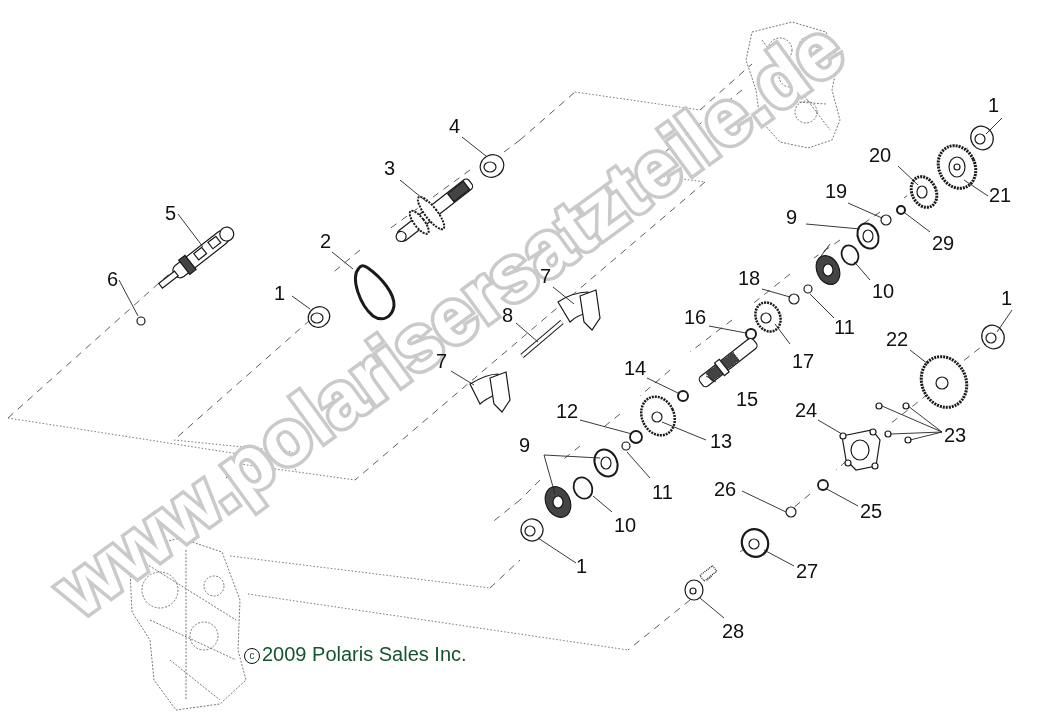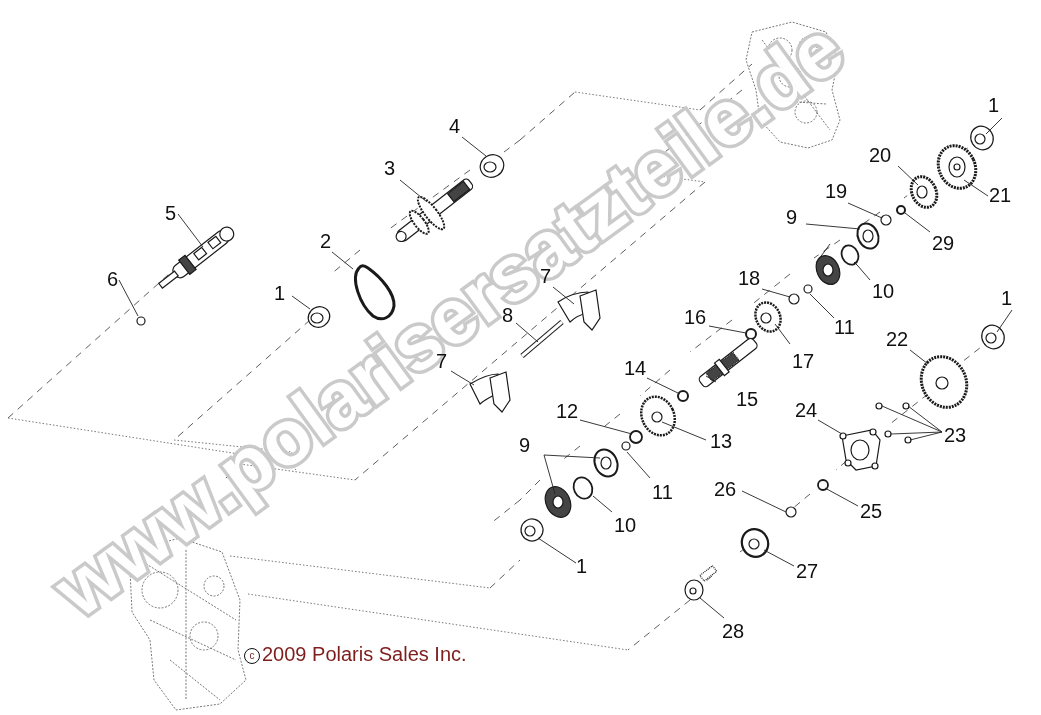--- a/index.html
+++ b/index.html
@@ -6,21 +6,21 @@
   body { width: 1041px; height: 715px; overflow: hidden; position: relative; font-family: "Liberation Sans", "DejaVu Sans", sans-serif; }
   #diagram { position: absolute; left: 0; top: 0; width: 1041px; height: 715px; }
   .callout { font-family: "Liberation Sans", "DejaVu Sans", sans-serif; font-size: 20px; fill: #111; }
   .leader { stroke: #222; stroke-width: 0.9; fill: none; }
   .dash { stroke: #333; stroke-width: 0.8; stroke-dasharray: 7 6; fill: none; }
   .dot { stroke: #555; stroke-width: 0.8; stroke-dasharray: 1.5 2; fill: none; }
   .part { stroke: #1a1a1a; stroke-width: 1.2; fill: #fff; }
   .partd { stroke: #1a1a1a; stroke-width: 1.2; fill: #444; }
   .sketch { stroke: #555; stroke-width: 0.8; fill: none; stroke-dasharray: 2 1.5; }
   .watermark { font-family: "Liberation Sans", "DejaVu Sans", sans-serif; font-weight: bold; font-size: 78px; fill: #ffffff; stroke: #c8c8c8; stroke-width: 7; paint-order: stroke; opacity: 0.95; }
-  .copyright { position: absolute; left: 244px; top: 643px; font-size: 20px; color: #7f1d1d; white-space: nowrap; }
+  .copyright { position: absolute; left: 244px; top: 643px; font-size: 20px; color: #14532d; white-space: nowrap; }
   .copyright .c { display: inline-block; width: 14px; height: 14px; border: 1.2px solid #111; border-radius: 50%; font-size: 10px; line-height: 14px; text-align: center; vertical-align: 2px; margin-right: 2px; }
 </style>
 </head>
 <body>
 
 <svg id="diagram" viewBox="0 0 1041 715" xmlns="http://www.w3.org/2000/svg">
 
   <g>
 
     <path class="dash" d="M178 266 L8 418"></path>

